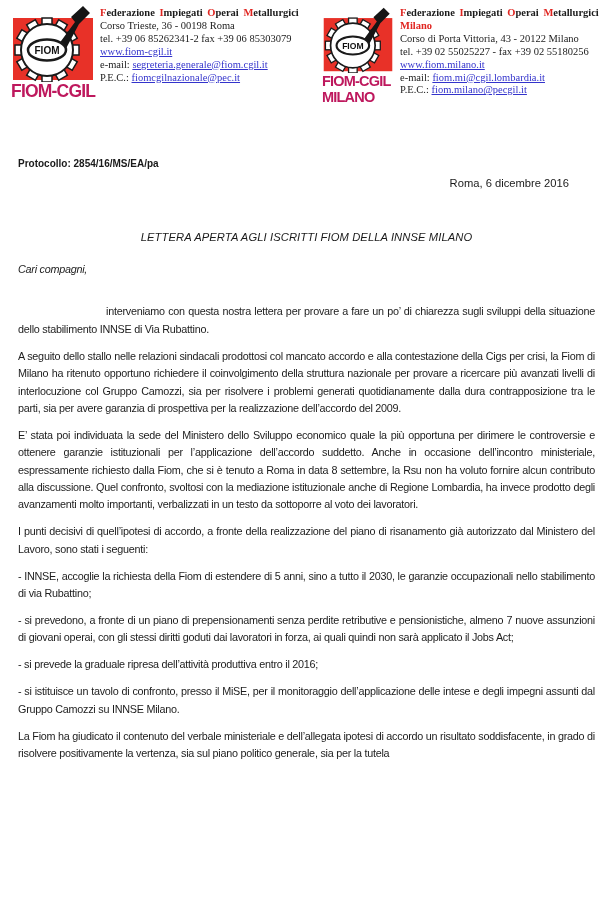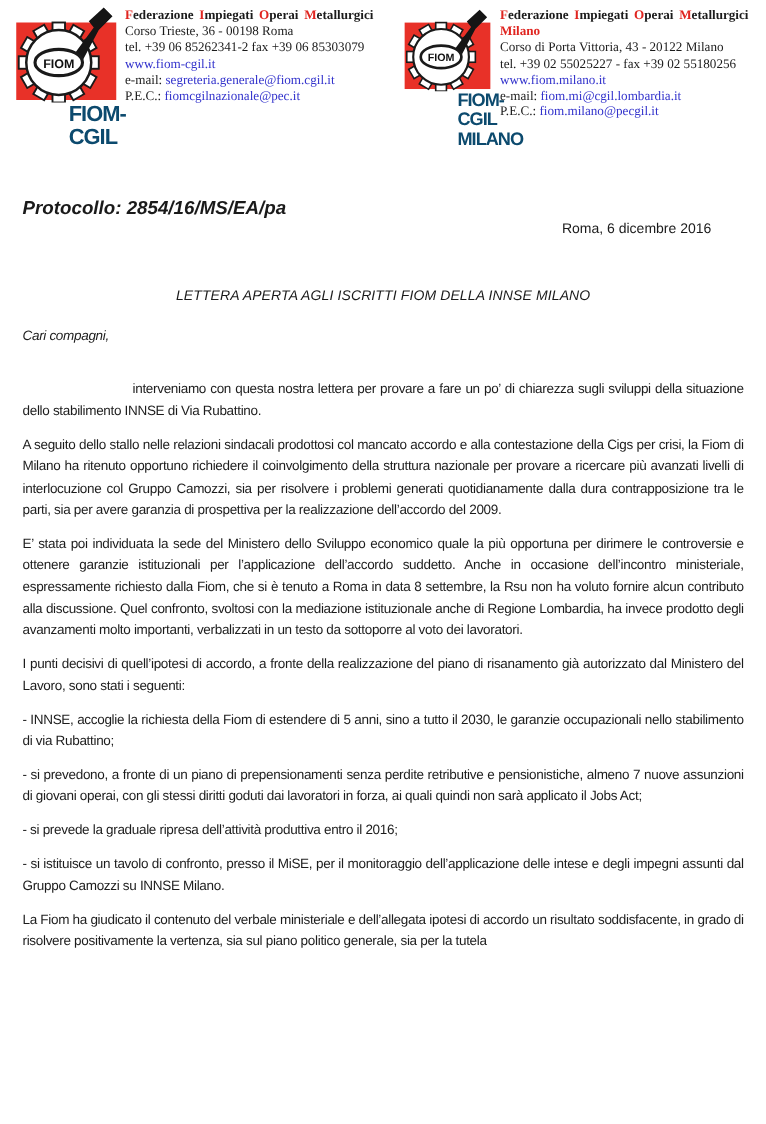--- a/index.html
+++ b/index.html
@@ -4,38 +4,38 @@
 <style>
   html,body{margin:0;padding:0;background:#fff;}
   .page{position:relative;width:613px;height:899px;background:#fff;overflow:hidden;
         font-family:"Liberation Sans","DejaVu Sans",sans-serif;color:#1f1f1f;}
 
   
   .logo-block{position:absolute;}
   .logo-block.left{left:11px;top:4px;width:96px;}
   .logo-block.right{left:322px;top:6px;width:78px;}
   .logo-svg{display:block;}
-  .logo-caption{font-weight:bold;color:#0c4a6e;letter-spacing:-0.8px;line-height:1.0;
-                font-family:"Liberation Sans",sans-serif;margin-left:44px;}
+  .logo-caption{font-weight:bold;color:#be185d;letter-spacing:-0.8px;line-height:1.0;
+                font-family:"Liberation Sans",sans-serif;}
   .logo-block.left .logo-caption{font-size:17.5px;margin-top:1px;}
   .logo-block.right .logo-caption{font-size:14.5px;margin-top:1px;line-height:15px;}
 
   .lh-info{position:absolute;top:7px;width:218px;font-family:"Liberation Serif","DejaVu Serif",serif;
            font-size:10.5px;line-height:12.9px;color:#1b1b1b;}
   .lh-info.left{left:100px;}
   .lh-info.right{left:400px;}
   .org-line{font-weight:bold;}
   .org-word{display:inline-block;margin-right:2px;font-family:Liberation Serif, serif;}
   .org-word::first-letter{color:#e02520;}
   .org-sub{font-weight:bold;color:#e02520;}
-  .lh-link{color:#3333cc;cursor:pointer;}
+  .lh-link{color:#3333cc;text-decoration:underline;cursor:pointer;}
   .lh-label{color:#1b1b1b;}
 
   
-  .protocol{position:absolute;left:18px;top:158px;font-size:15px;font-weight:bold;color:#1a1a1a;font-style:italic;}
+  .protocol{position:absolute;left:18px;top:158px;font-size:10px;font-weight:bold;color:#1a1a1a;}
   .dateline{position:absolute;right:44px;top:177px;font-size:11.2px;color:#1a1a1a;}
   .subject{position:absolute;left:0;top:231px;width:613px;text-align:center;
            font-style:italic;font-size:11.2px;letter-spacing:0.1px;color:#1a1a1a;}
 
   .letter-body{position:absolute;left:18px;top:261px;width:577px;
                font-size:10.8px;letter-spacing:-0.25px;line-height:17.4px;color:#1c1c1c;}
   .para{margin:9.5px 0 0 0;text-align:justify;}
   .para.salutation{margin-top:0;text-align:left;font-style:italic;}
   .para.first-indent{text-indent:88px;margin-top:25px;}
 </style>

